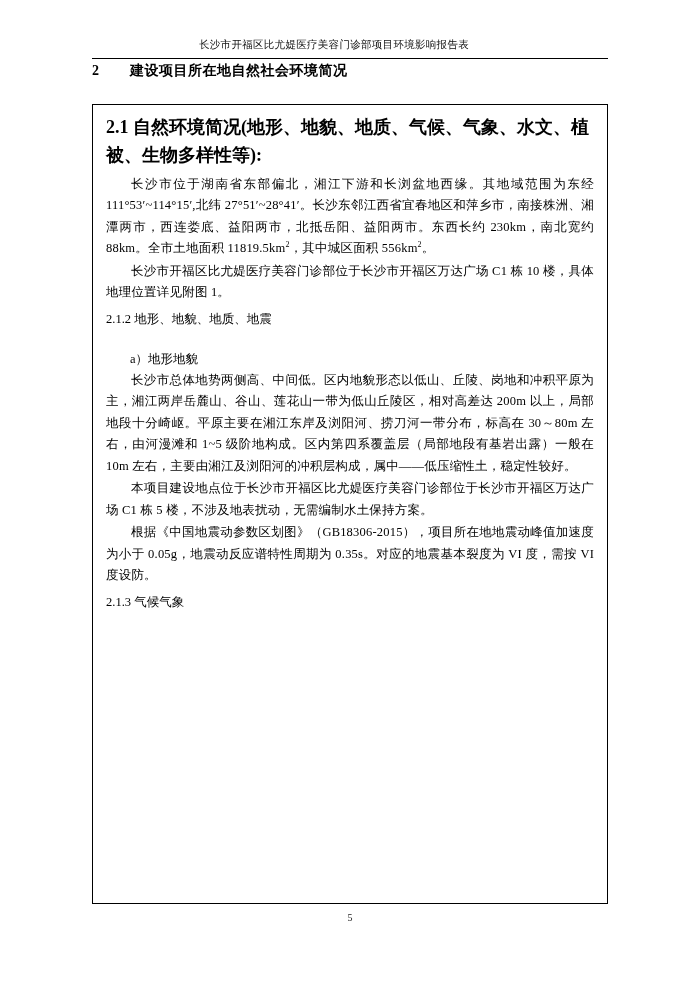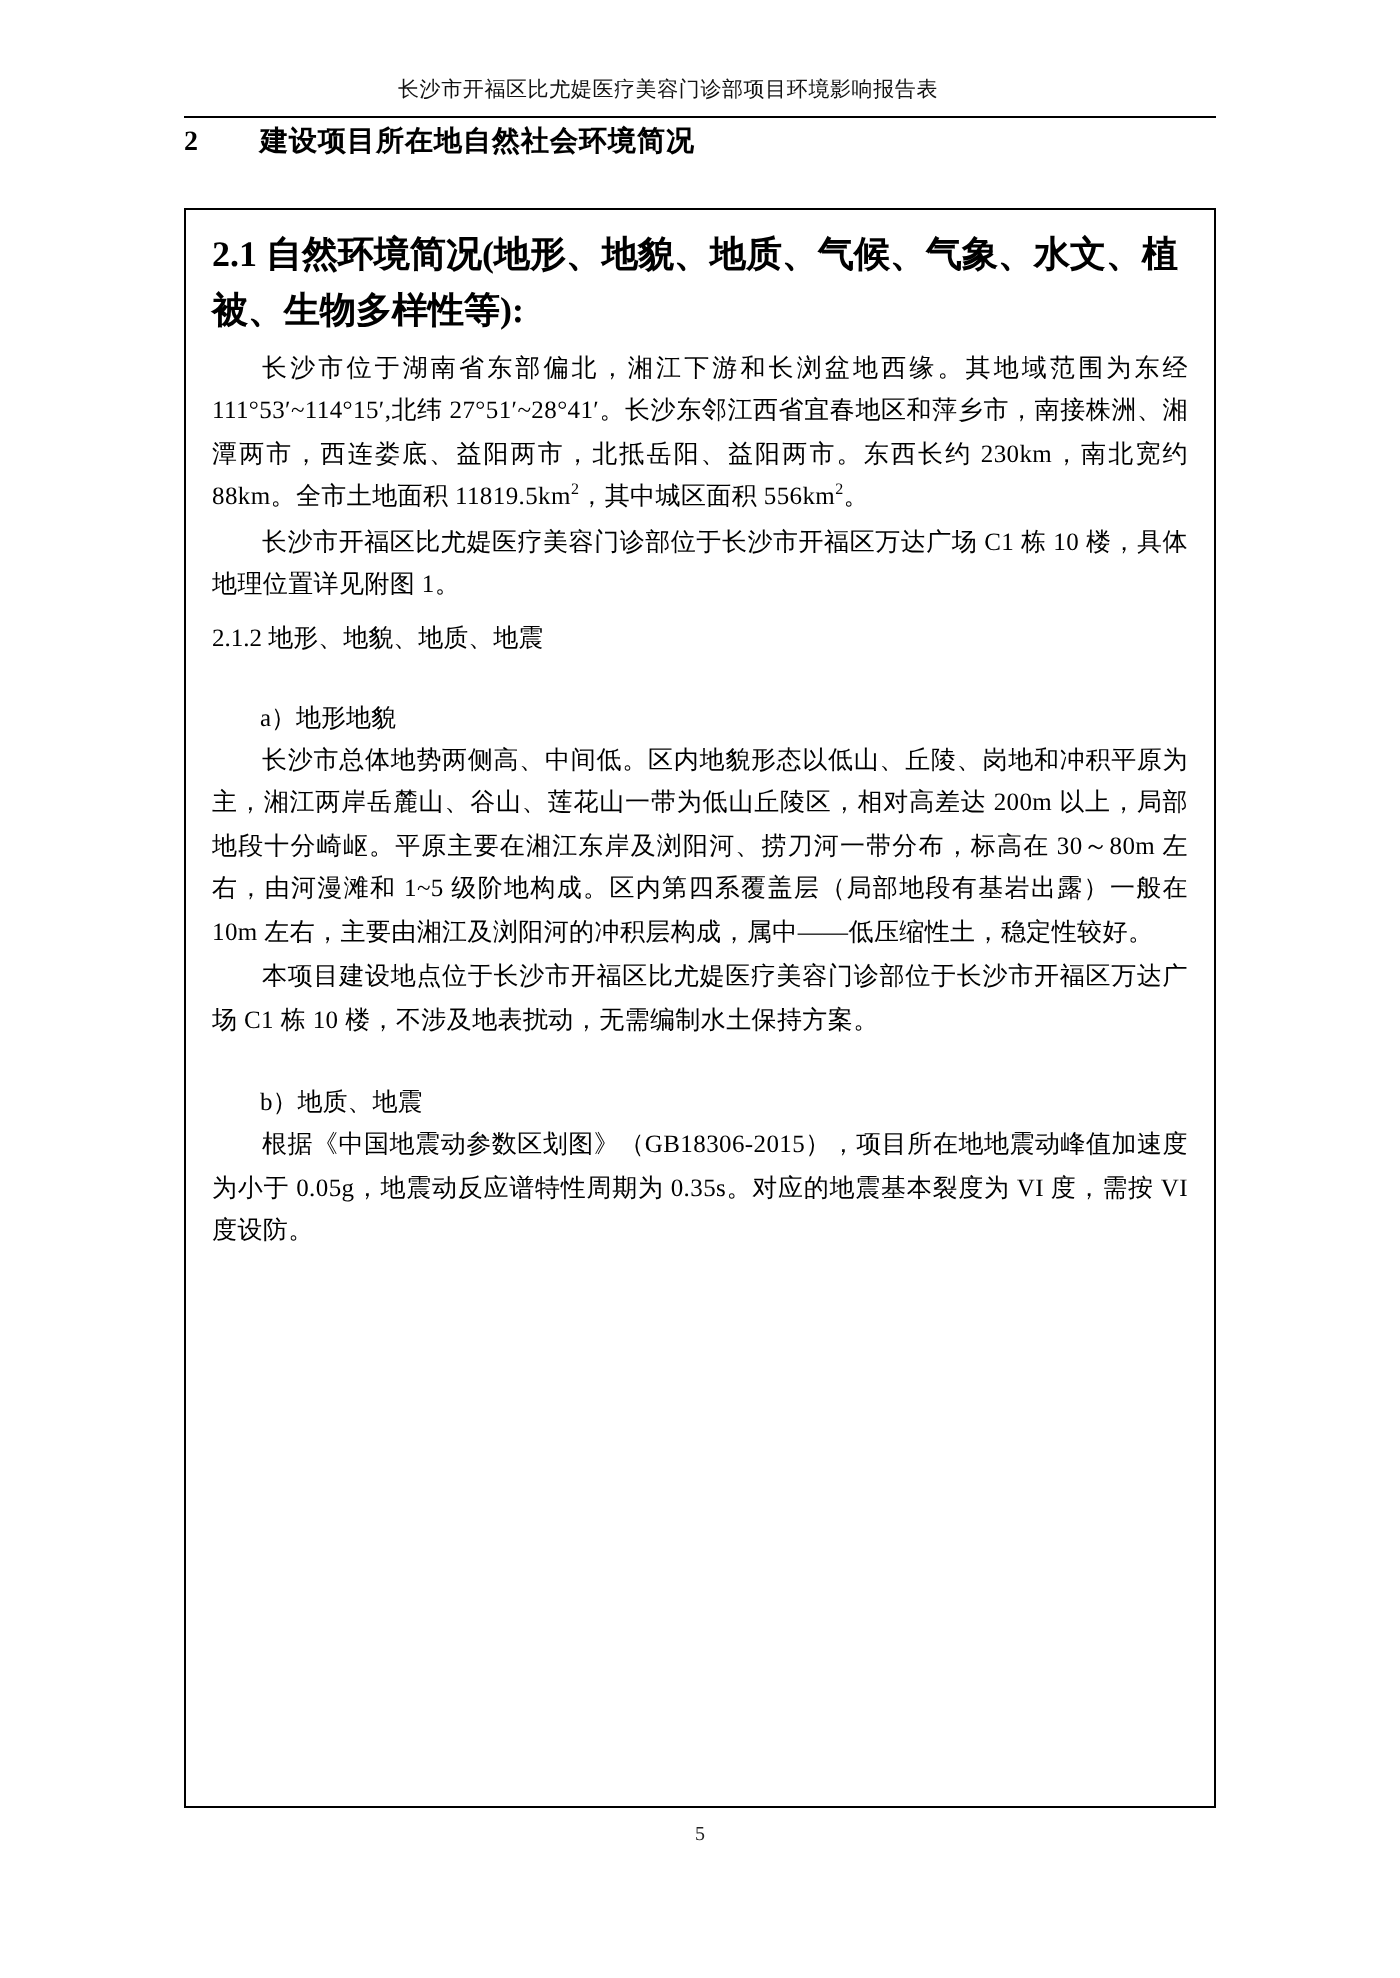--- a/index.html
+++ b/index.html
@@ -122,22 +122,22 @@
 
   <div class="content-box">
     <div class="sub-head">2.1  自然环境简况(地形、地貌、地质、气候、气象、水文、植被、生物多样性等):</div>
 
     <p class="body">长沙市位于湖南省东部偏北，湘江下游和长浏盆地西缘。其地域范围为东经111°53′~114°15′,北纬 27°51′~28°41′。长沙东邻江西省宜春地区和萍乡市，南接株洲、湘潭两市，西连娄底、益阳两市，北抵岳阳、益阳两市。东西长约 230km，南北宽约 88km。全市土地面积 11819.5km<sup>2</sup>，其中城区面积 556km<sup>2</sup>。</p>
     <p class="body">长沙市开福区比尤媞医疗美容门诊部位于长沙市开福区万达广场 C1 栋 10 楼，具体地理位置详见附图 1。</p>
 
     <div class="h3">2.1.2 地形、地貌、地质、地震</div>
     <div class="h4">a）地形地貌</div>
     <p class="body">长沙市总体地势两侧高、中间低。区内地貌形态以低山、丘陵、岗地和冲积平原为主，湘江两岸岳麓山、谷山、莲花山一带为低山丘陵区，相对高差达 200m 以上，局部地段十分崎岖。平原主要在湘江东岸及浏阳河、捞刀河一带分布，标高在 30～80m 左右，由河漫滩和 1~5 级阶地构成。区内第四系覆盖层（局部地段有基岩出露）一般在 10m 左右，主要由湘江及浏阳河的冲积层构成，属中——低压缩性土，稳定性较好。</p>
-    <p class="body">本项目建设地点位于长沙市开福区比尤媞医疗美容门诊部位于长沙市开福区万达广场 C1 栋 10 楼，不涉及地表扰动，无需编制水土保持方案。</p>
+    <p class="body">本项目建设地点位于长沙市开福区比尤媞医疗美容门诊部位于长沙市开福区万达广场 C1 栋 5 楼，不涉及地表扰动，无需编制水土保持方案。</p>
 
-    <div class="h4">b）地质、地震</div>
     <p class="body">根据《中国地震动参数区划图》（GB18306-2015），项目所在地地震动峰值加速度为小于 0.05g，地震动反应谱特性周期为 0.35s。对应的地震基本裂度为 VI 度，需按 VI 度设防。</p>
 
+    <div class="h3">2.1.3 气候气象</div>
   </div>
 
   <div class="page-number">5</div>
 
 </div>
 
 </body></html>

